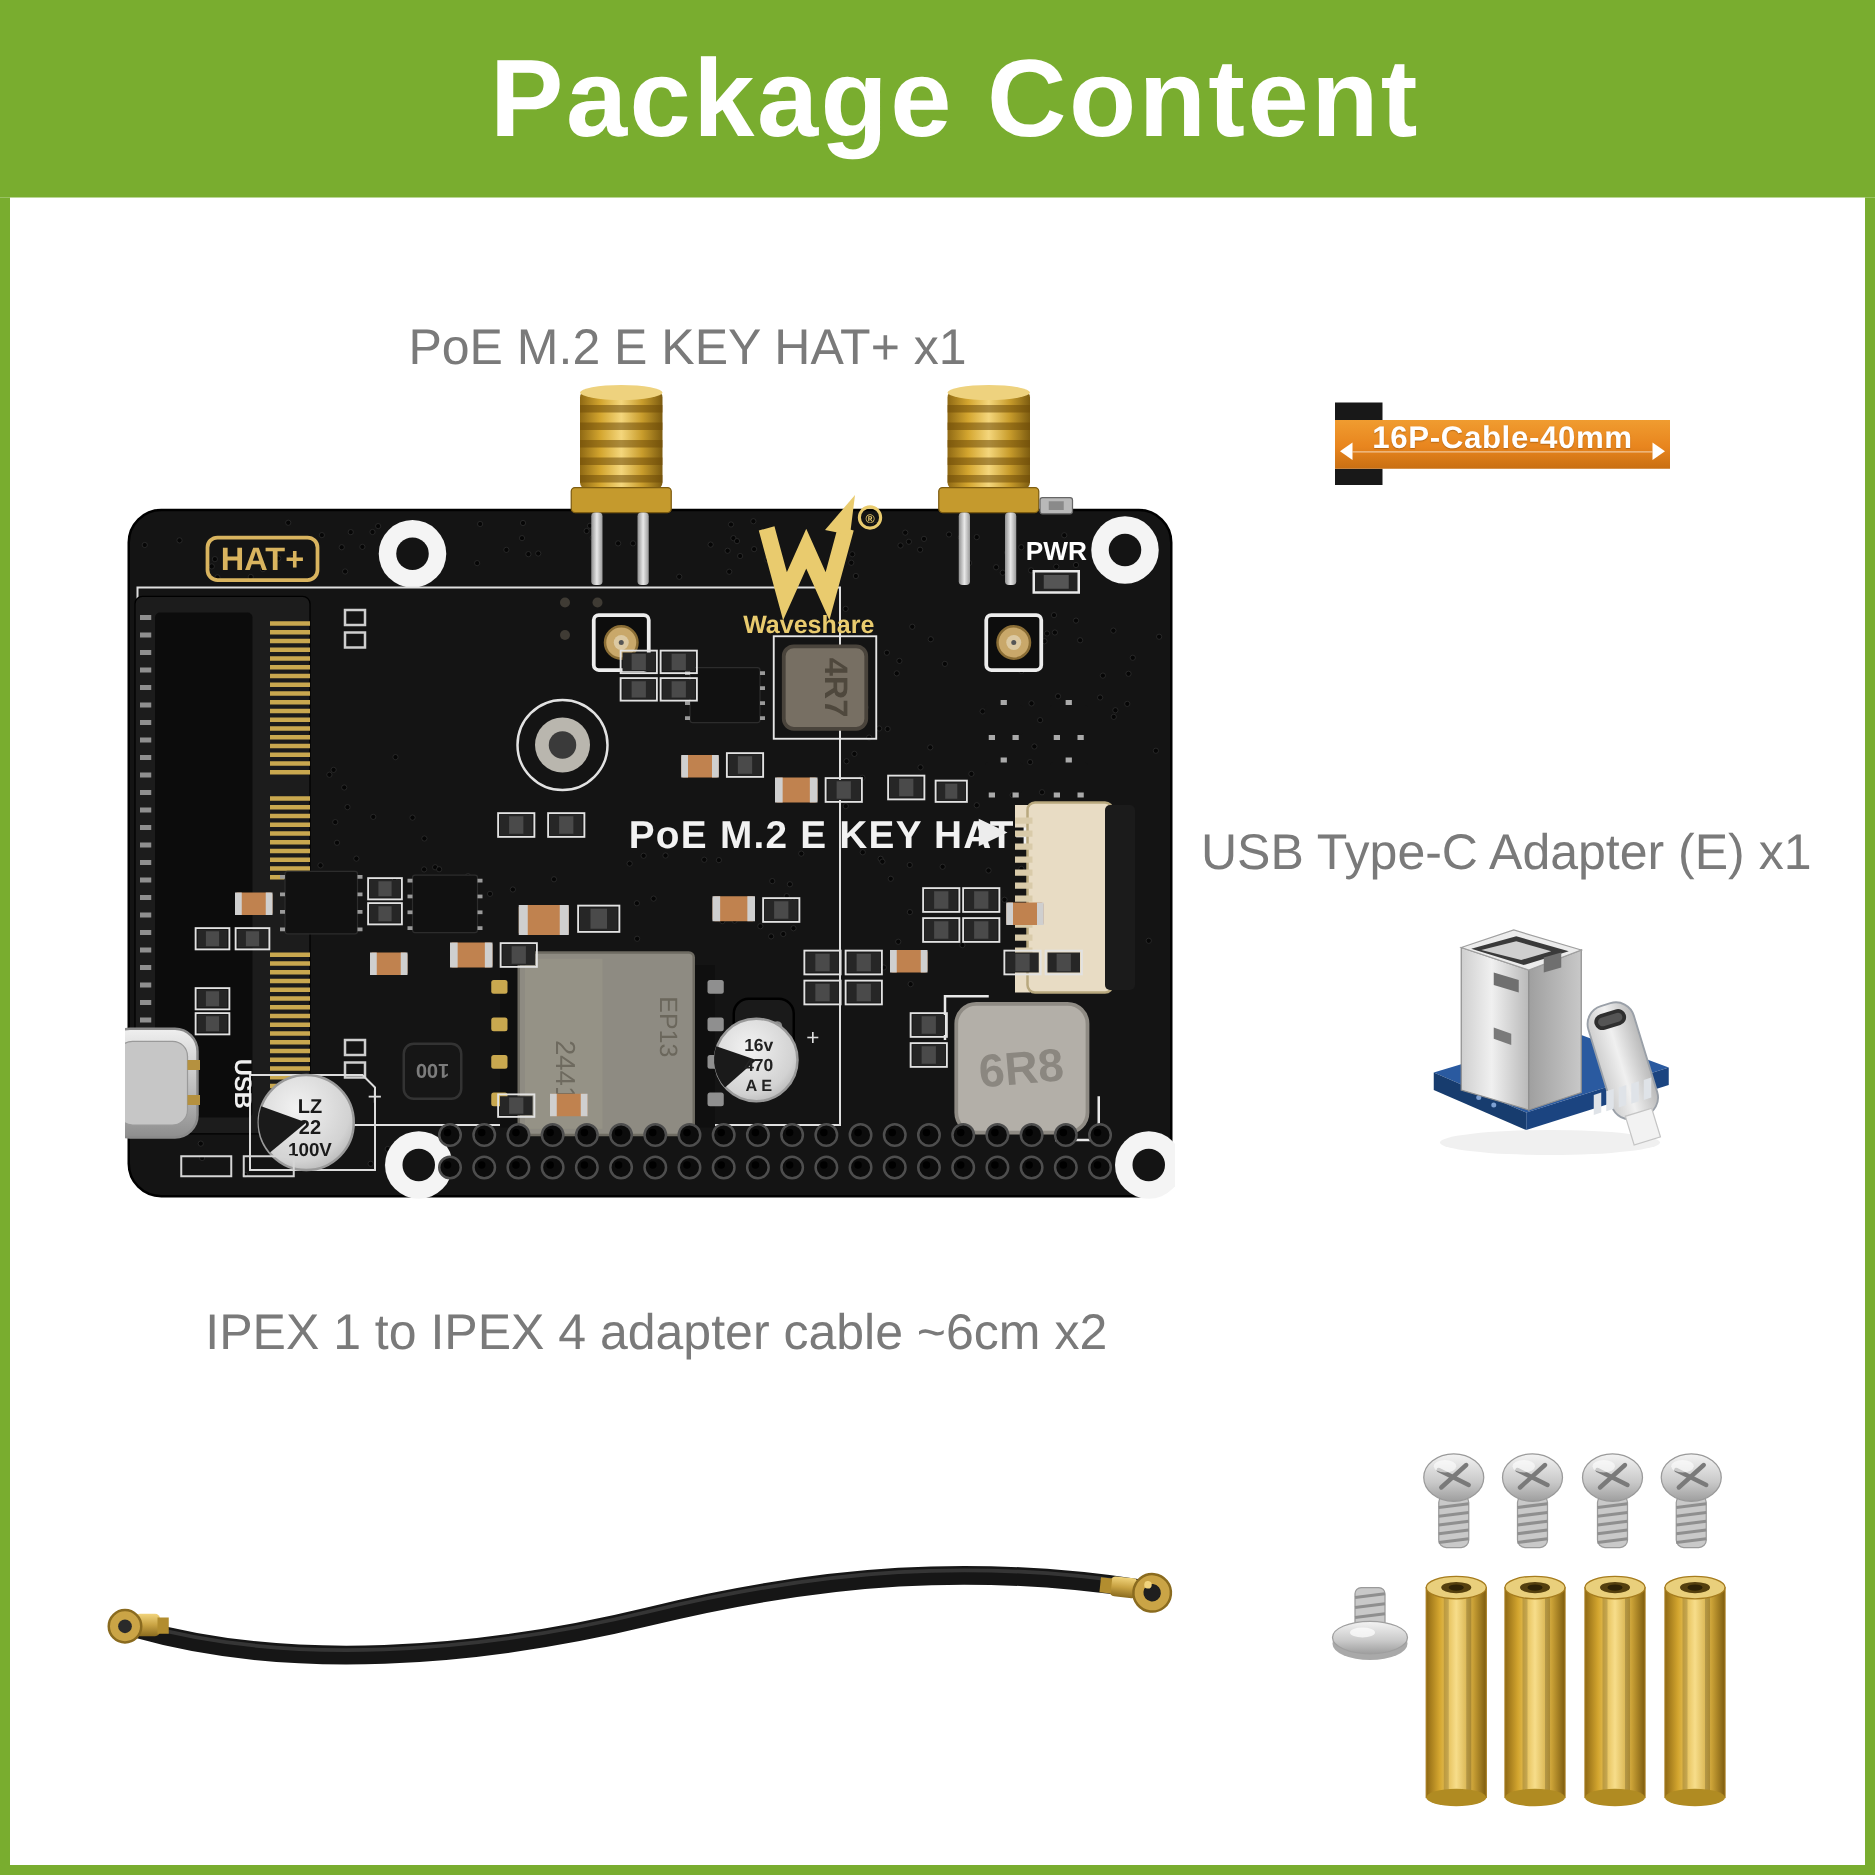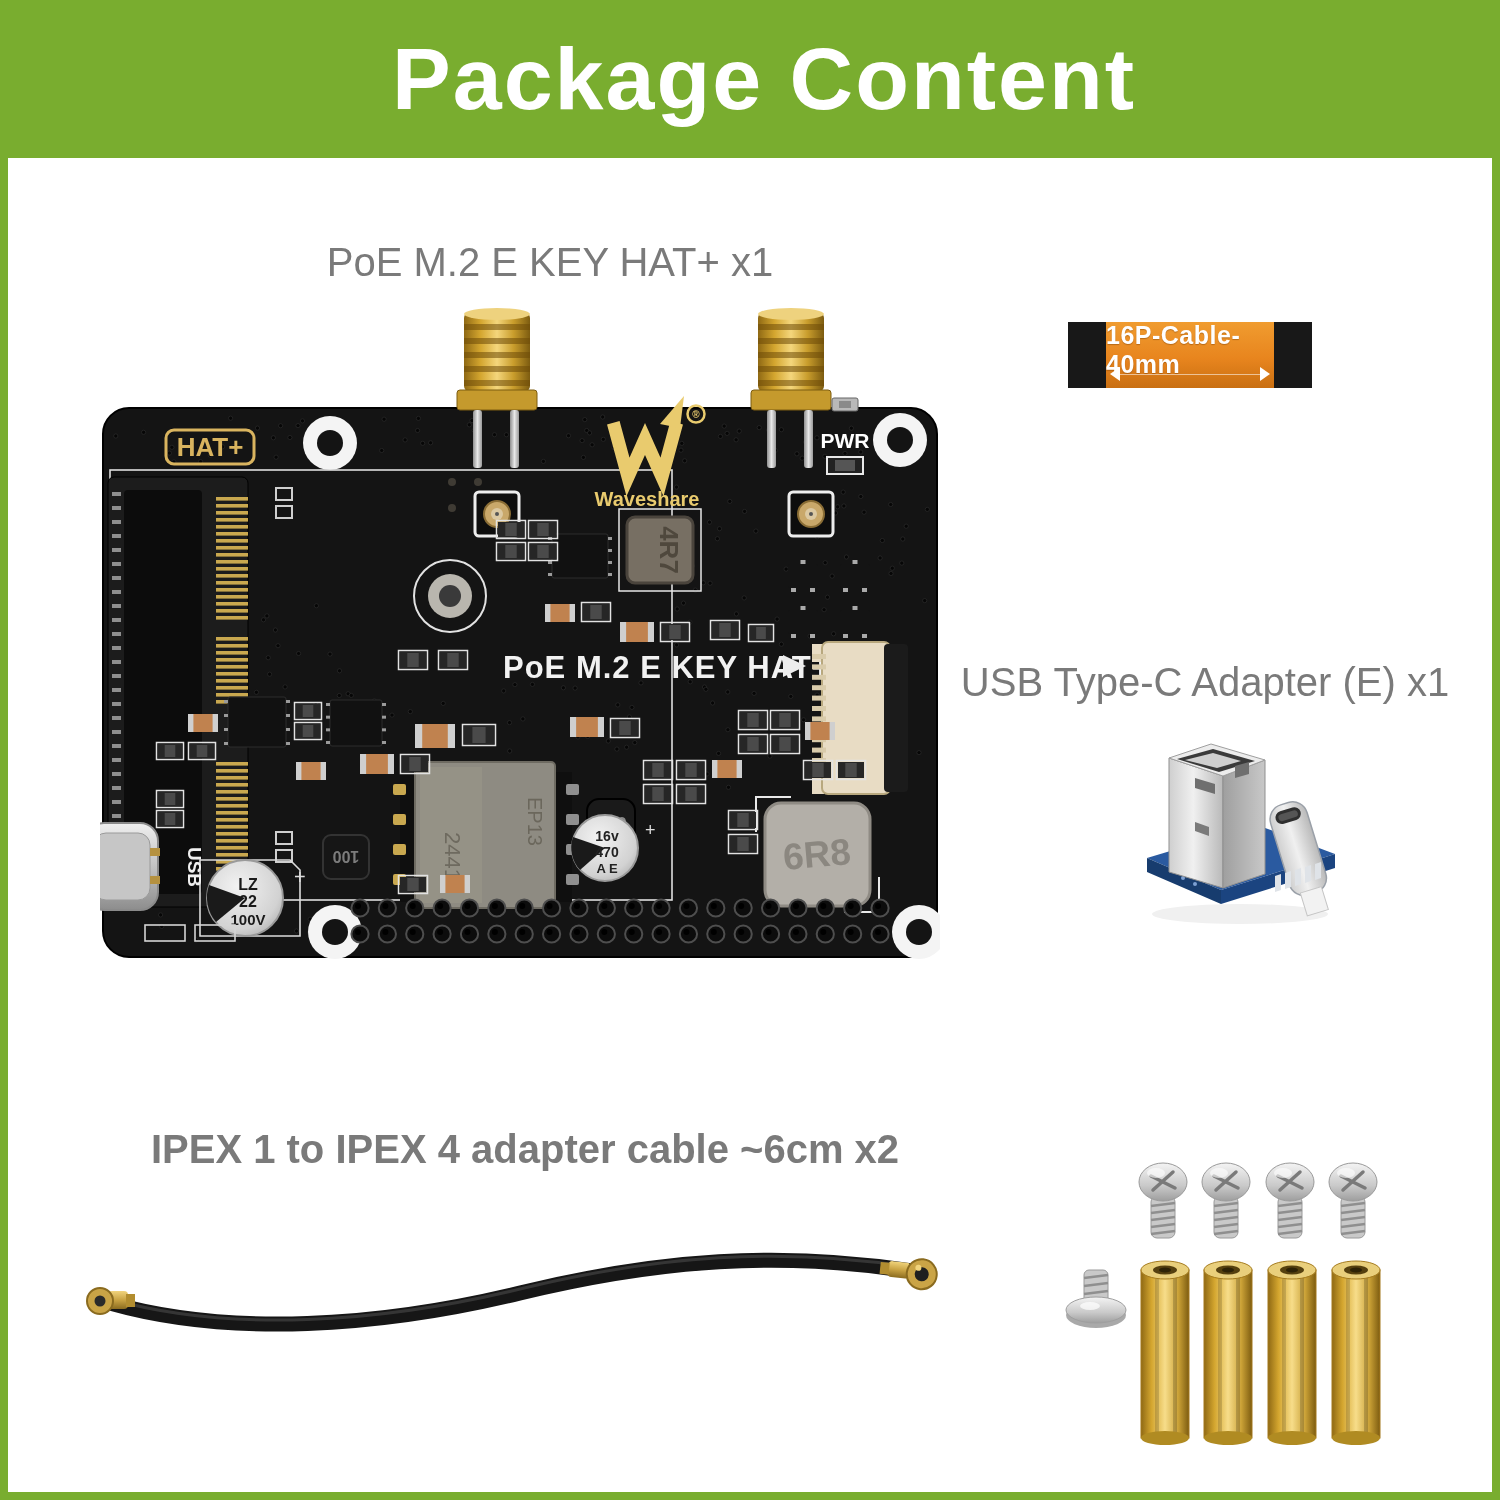--- a/index.html
+++ b/index.html
@@ -7,21 +7,21 @@
   .banner{position:absolute;top:0;left:0;width:1500px;height:158px;background:#79ad2f;
           display:flex;align-items:center;justify-content:center;padding-left:14px;}
   .banner h1{margin:0;color:#ffffff;font-size:88px;font-weight:bold;letter-spacing:2px;}
   .frame-left,.frame-right,.frame-bottom{position:absolute;background:#79ad2f;}
   .frame-left{left:0;top:158px;width:8px;bottom:0;}
   .frame-right{right:0;top:158px;width:8px;bottom:0;}
   .frame-bottom{left:0;right:0;bottom:0;height:8px;}
   .item-label{position:absolute;color:#7a7a7a;font-size:40px;text-align:center;white-space:nowrap;}
   svg text{font-family:"Liberation Sans",sans-serif;}
   
-  .cable16p{position:absolute;left:1068px;top:322px;width:244px;height:66px;display:flex;}
+  .cable16p{position:absolute;left:1068px;top:322px;width:268px;height:66px;display:flex;flex-direction:column;}
   .cable16p .cap{width:38px;height:100%;background:#181818;}
   .cable16p .mid{position:relative;flex:1;background:linear-gradient(#f09c30,#e8851e 55%,#c96f12);
                  display:flex;align-items:center;justify-content:center;}
   .cable16p .mid .print{color:#fff;font-weight:bold;font-size:25px;letter-spacing:.5px;
                  text-shadow:0 1px 1px rgba(120,60,0,.45);margin-bottom:10px;}
   .cable16p .mid .line{position:absolute;left:14px;right:14px;bottom:13px;height:1px;background:rgba(255,255,255,.55);}
   .cable16p .tri-l,.cable16p .tri-r{position:absolute;bottom:7px;width:0;height:0;border-top:7px solid transparent;border-bottom:7px solid transparent;}
   .cable16p .tri-l{left:4px;border-right:10px solid #fff;}
   .cable16p .tri-r{right:4px;border-left:10px solid #fff;}
 </style>
@@ -30,23 +30,23 @@
 
 <div class="page">
 
   <header class="banner">
     <h1>Package Content</h1>
   </header>
   <div class="frame-left"></div>
   <div class="frame-right"></div>
   <div class="frame-bottom"></div>
 
-  <div class="item-label" style="left:100px;top:240px;width:900px;text-align:center;">PoE M.2 E KEY HAT+ x1</div>
+  <div class="item-label" style="left:100px;top:256px;width:900px;text-align:center;">PoE M.2 E KEY HAT+ x1</div>
   <div class="item-label" style="left:960px;top:612px;width:490px;margin-top:48px;">USB Type-C Adapter (E) x1</div>
-  <div class="item-label" style="left:75px;top:1127px;width:900px;font-weight:bold;">IPEX 1 to IPEX 4 adapter cable ~6cm x2</div>
+  <div class="item-label" style="left:75px;top:1044px;width:900px;">IPEX 1 to IPEX 4 adapter cable ~6cm x2</div>
 
   <div class="cable16p">
     <div class="cap"></div>
     <div class="mid">
       <span class="print">16P-Cable-40mm</span>
       <span class="line"></span>
       <span class="tri-l"></span>
       <span class="tri-r"></span>
     </div>
     <div class="cap"></div>

